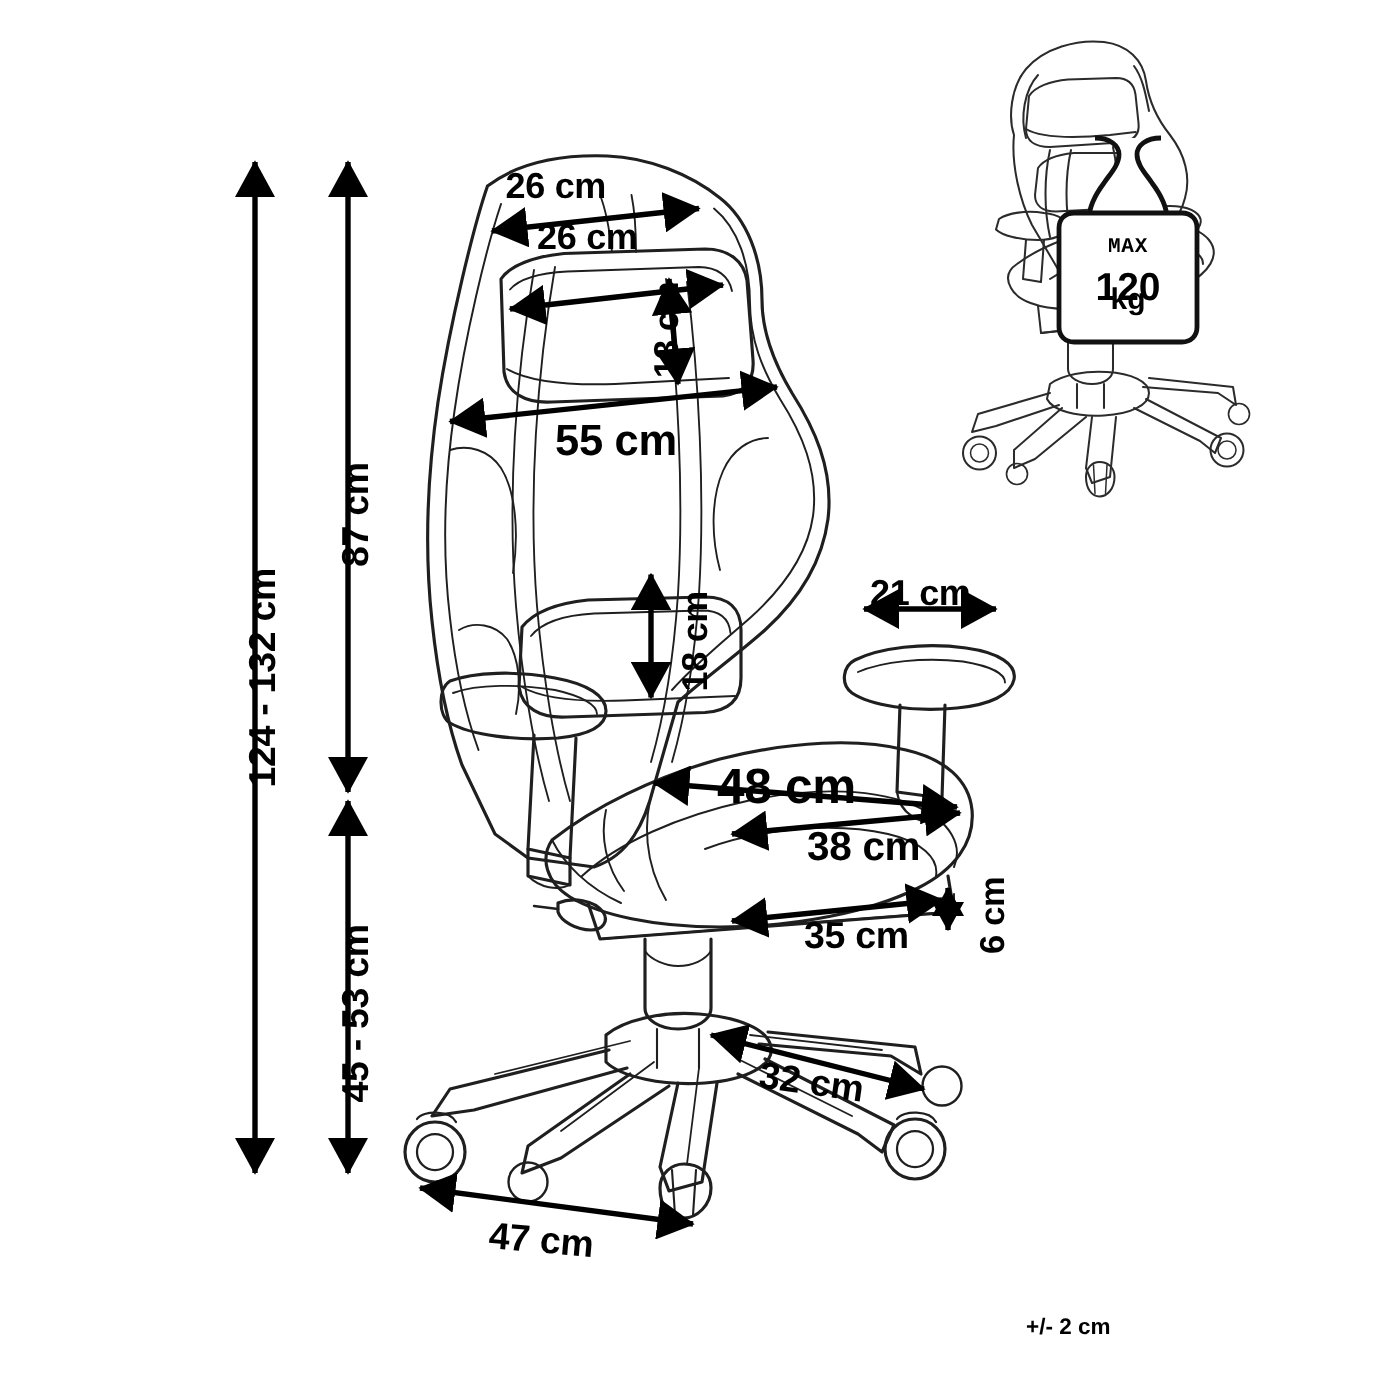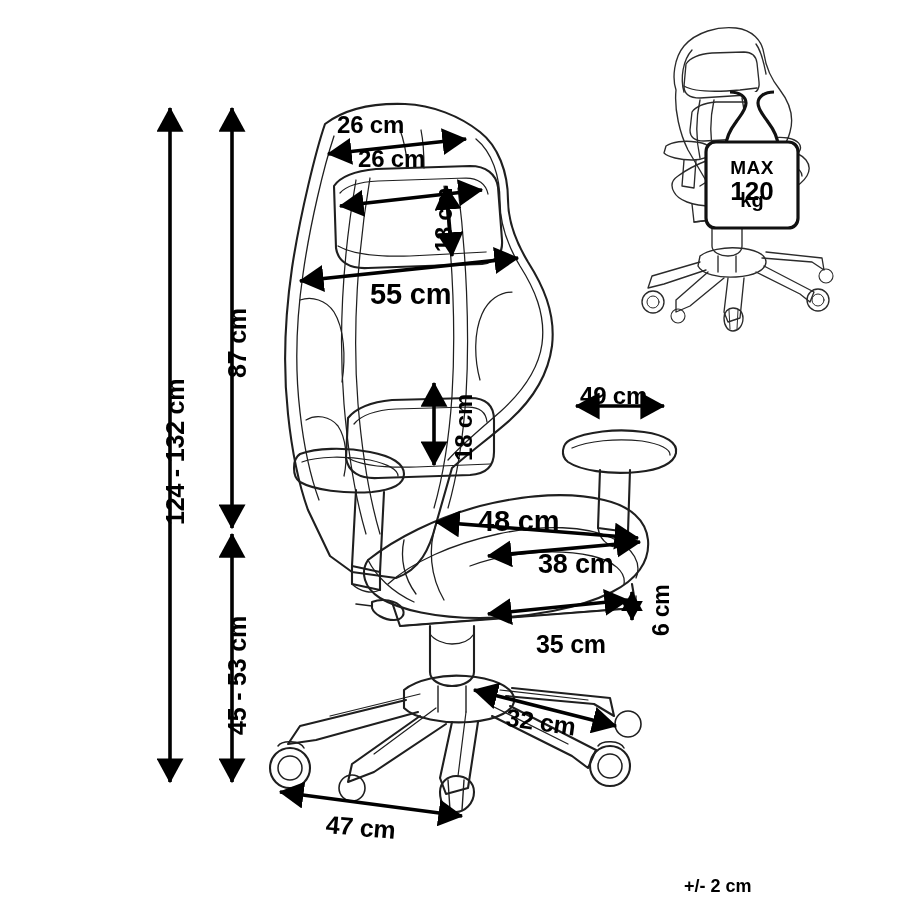--- a/index.html
+++ b/index.html
@@ -35,21 +35,21 @@
     letter-spacing: -0.2px;
   }
   .rot90 {
     transform-origin: 0 0;
     transform: rotate(-90deg);
   }
   .tol-note {
     position: absolute;
     font-family: "Liberation Sans", sans-serif;
     font-weight: bold;
-    font-size: 18px;
+    font-size: 15px;
     color: #000000;
     white-space: nowrap;
   }
   .badge-text {
     position: absolute;
     font-family: "Liberation Sans", sans-serif;
     font-weight: bold;
     color: #000000;
     text-align: center;
     white-space: nowrap;
@@ -352,33 +352,33 @@
   <div class="dim-label" style="left:337px; top:113px; font-size:24px;">26 cm</div>
 
   <div class="dim-label" style="left:358px; top:147px; font-size:24px;">26 cm</div>
 
   <div class="dim-label rot90" style="left:433px; top:252px; font-size:23px;">13 cm</div>
 
   <div class="dim-label" style="left:370px; top:280px; font-size:29px;">55 cm</div>
 
   <div class="dim-label rot90" style="left:452px; top:461px; font-size:24px;">18 cm</div>
 
-  <div class="dim-label" style="left:580px; top:384px; font-size:24px;">49 cm</div>
-
-  <div class="dim-label" style="left:478px; top:507px; font-size:29px;">48 cm</div>
+  <div class="dim-label" style="left:580px; top:384px; font-size:24px;">21 cm</div>
+
+  <div class="dim-label" style="left:478px; top:507px; font-size:33px;">48 cm</div>
 
   <div class="dim-label" style="left:538px; top:551px; font-size:27px;">38 cm</div>
 
-  <div class="dim-label" style="left:536px; top:632px; font-size:25px;">35 cm</div>
+  <div class="dim-label" style="left:536px; top:612px; font-size:25px;">35 cm</div>
 
   <div class="dim-label rot90" style="left:650px; top:636px; font-size:23px;">6 cm</div>
 
   <div class="dim-label" style="left:508px; top:705px; font-size:25px; transform:rotate(8deg); transform-origin:0 0;">32 cm</div>
 
   <div class="dim-label" style="left:327px; top:812px; font-size:25px; transform:rotate(5deg); transform-origin:0 0;">47 cm</div>
 
-  <div class="badge-text" style="left:706px; top:158px; width:92px; font-size:19px; letter-spacing:0.5px;">MAX</div>
+  <div class="badge-text" style="left:706px; top:158px; width:92px; font-size:14px; letter-spacing:0.5px;font-family:Liberation Mono, monospace;">MAX</div>
   <div class="badge-text" style="left:706px; top:178px; width:92px; font-size:26px;">120</div>
   <div class="badge-text" style="left:706px; top:190px; width:92px; font-size:20px;">kg</div>
 
   <div class="tol-note" style="left:684px; top:876px;">+/- 2 cm</div>
 
 </div>
 
 </body></html>

